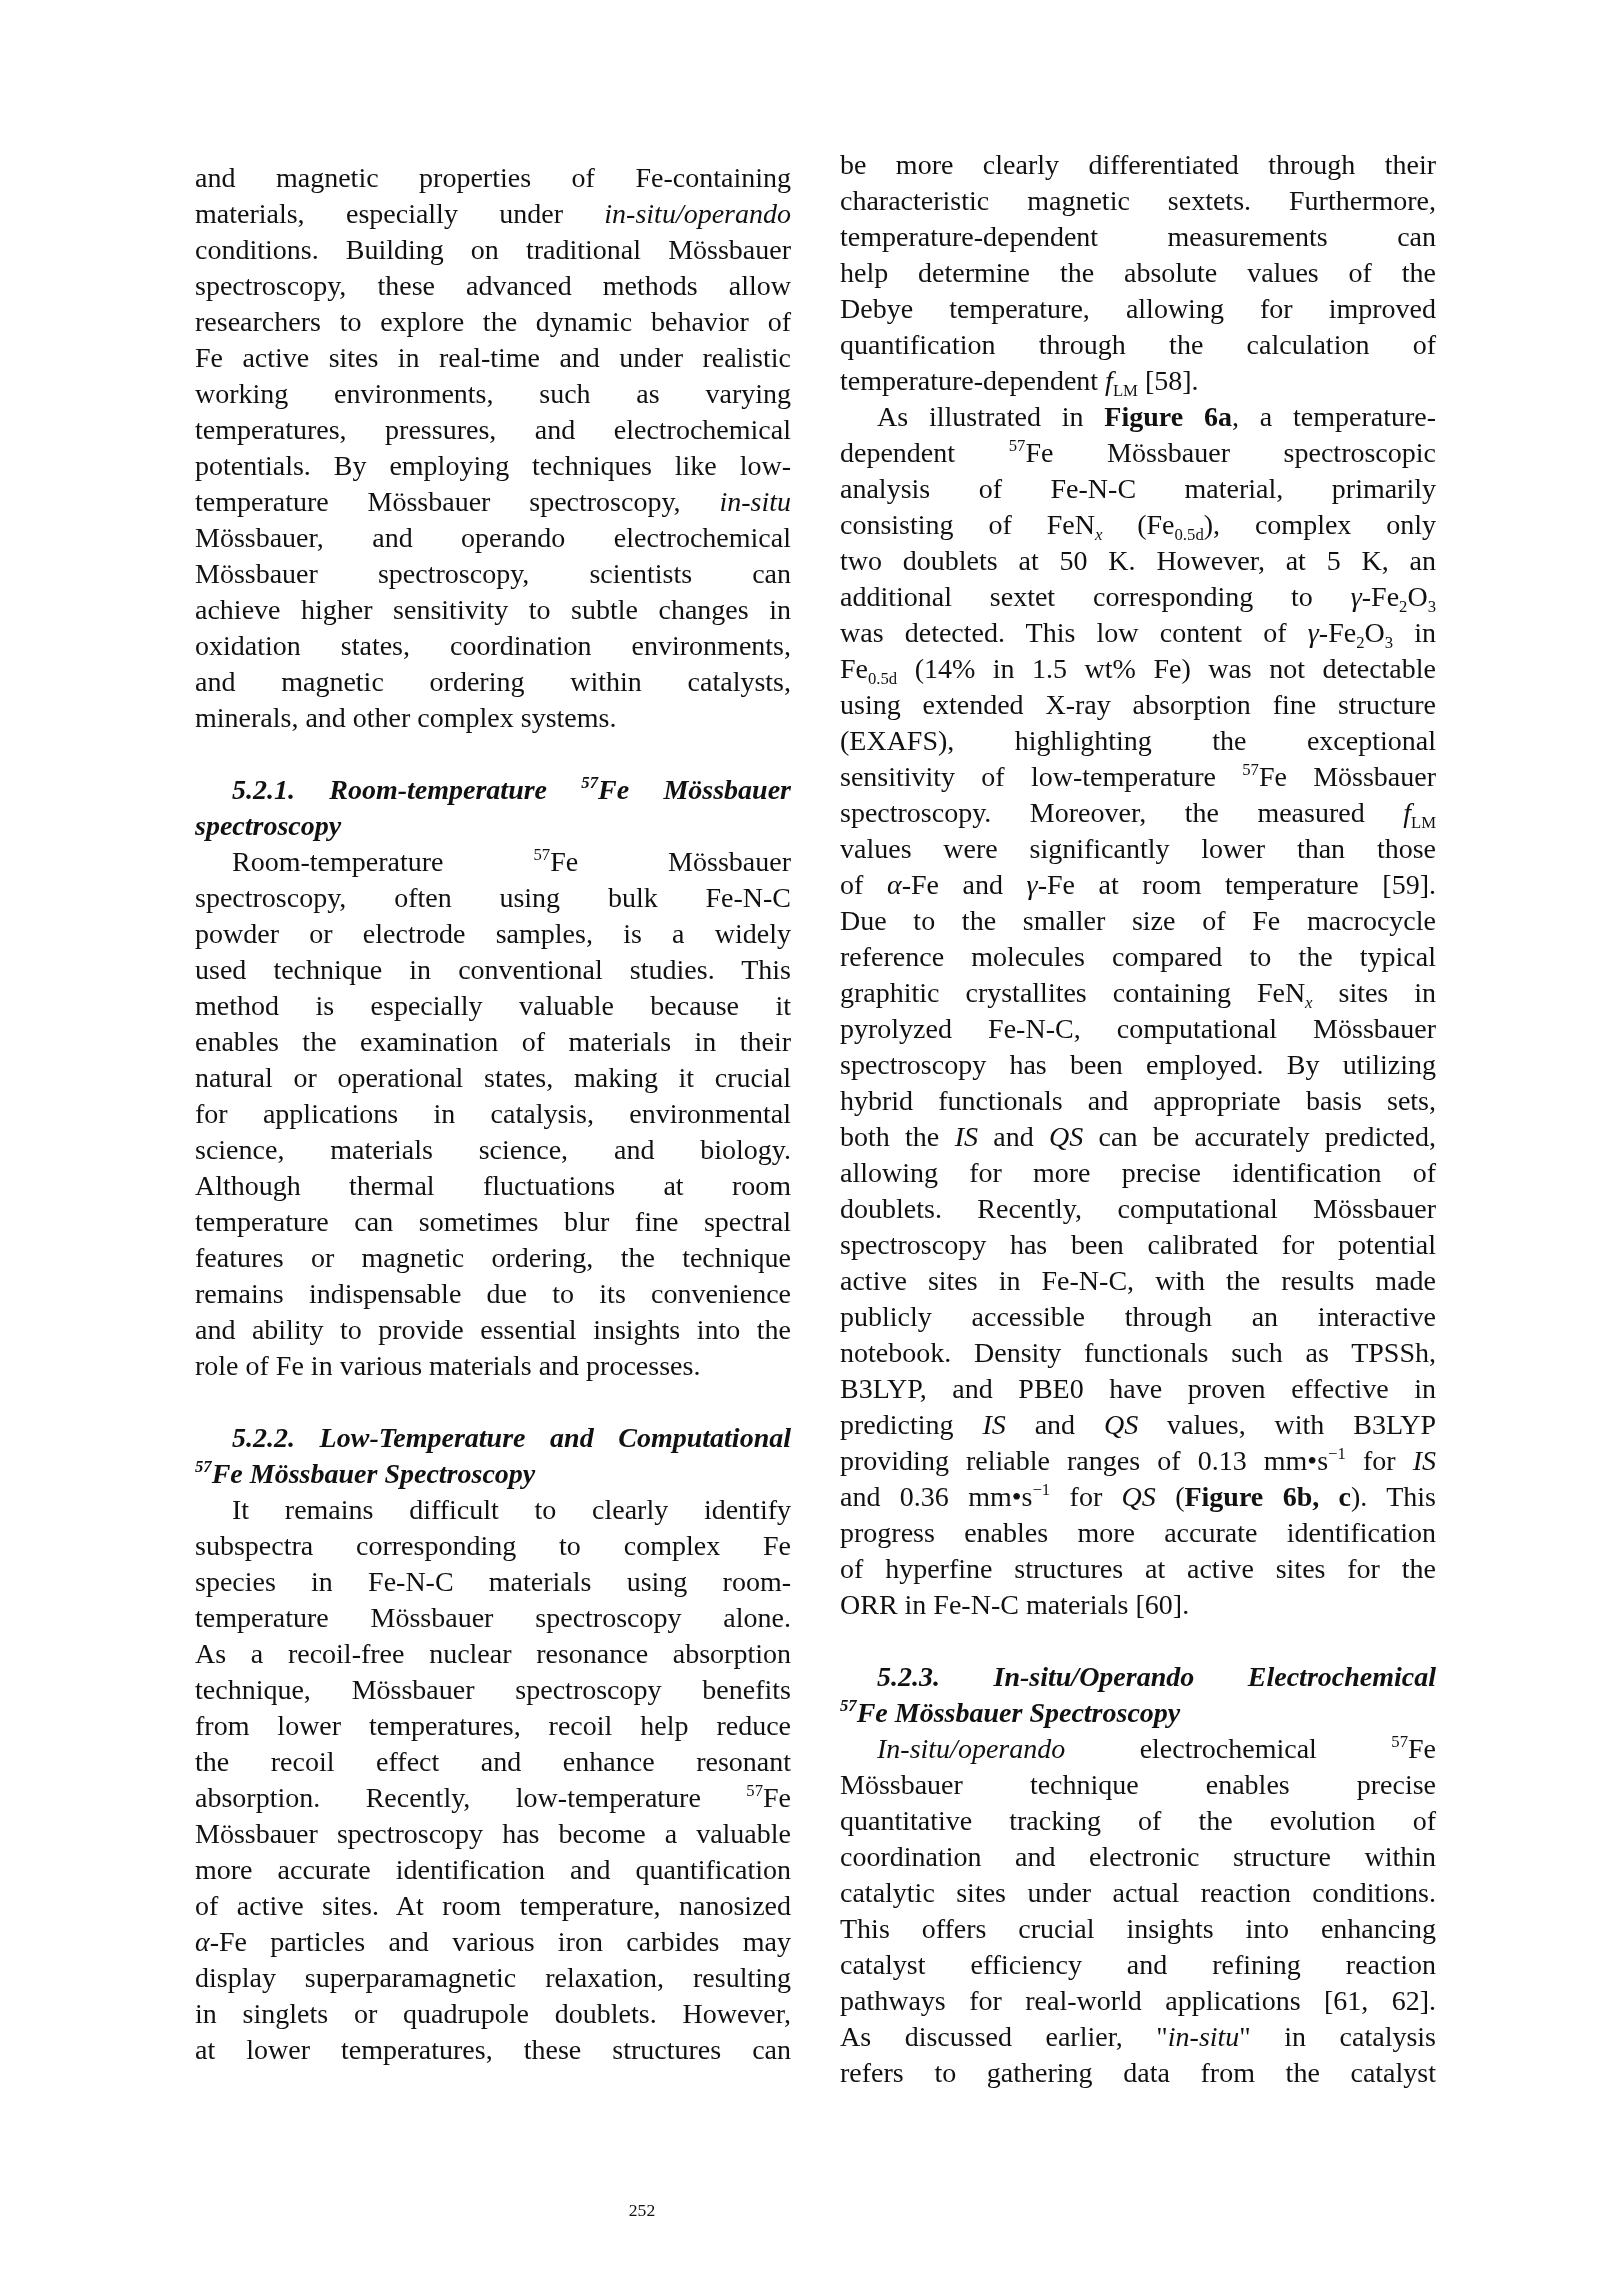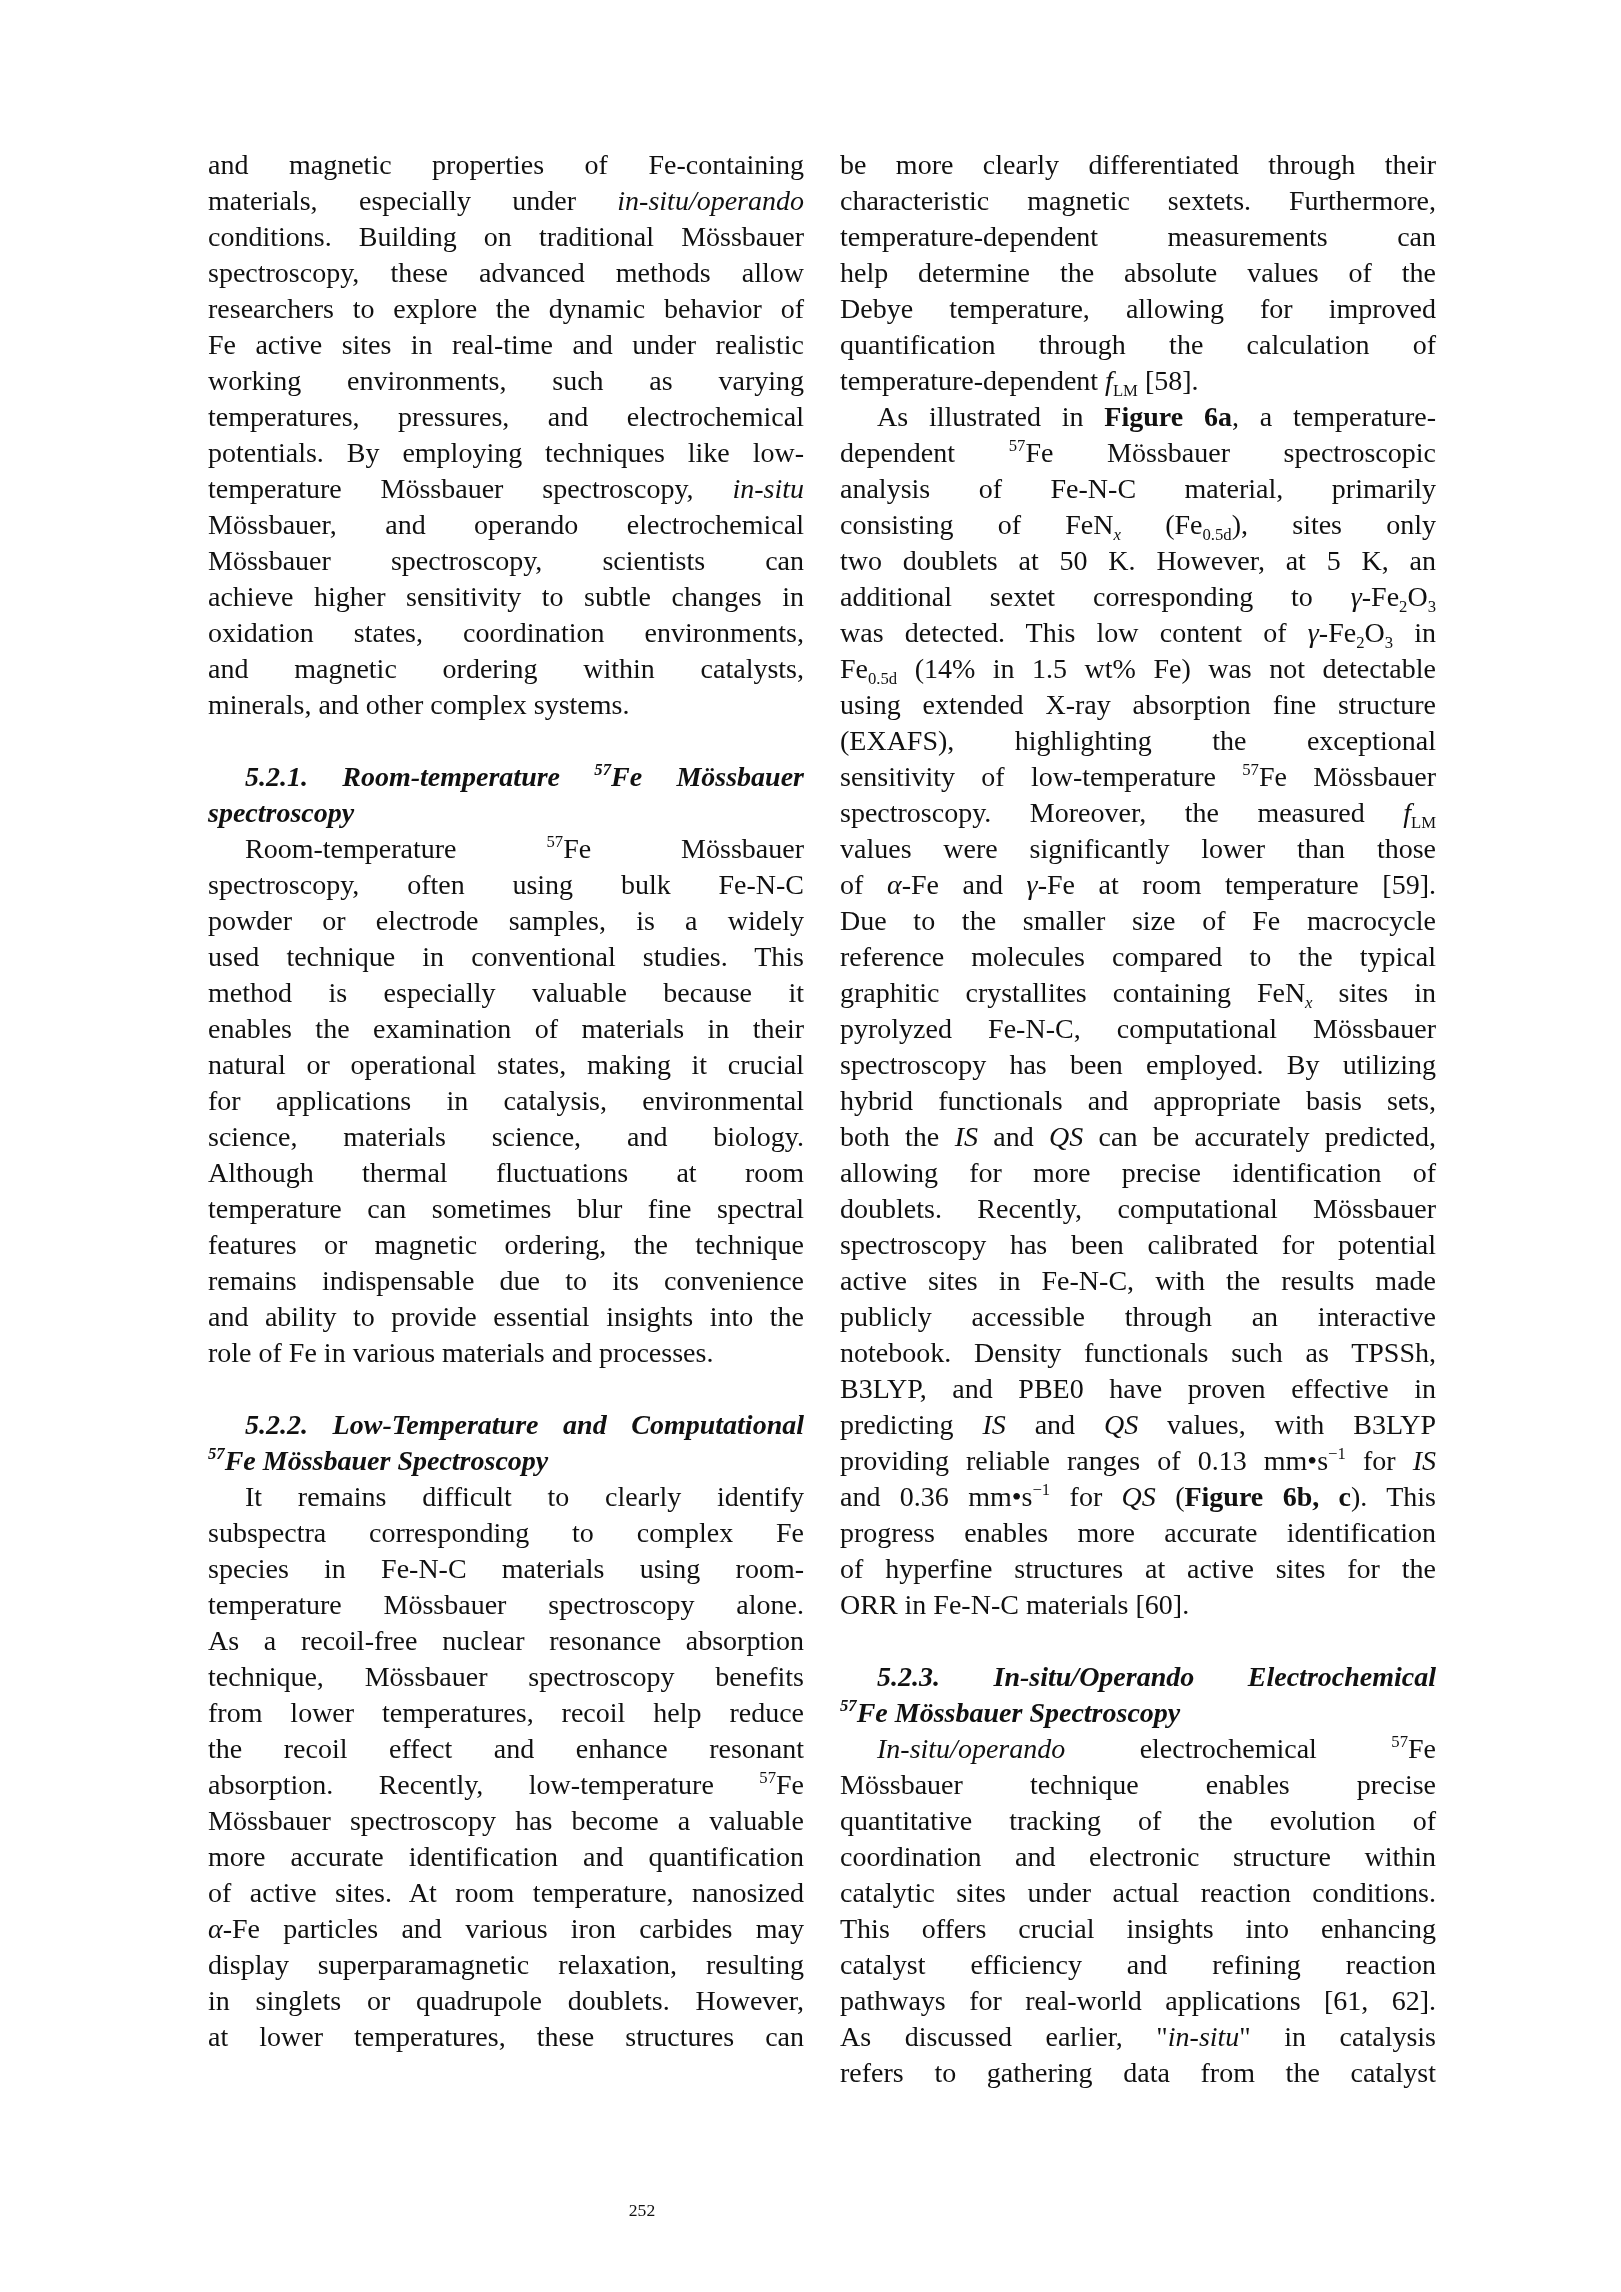--- a/index.html
+++ b/index.html
@@ -1,19 +1,19 @@
 <!DOCTYPE html>
 <html><head>
 <meta charset="utf-8">
 <style>
   html, body { margin: 0; padding: 0; background: #ffffff; }
   body { width: 1621px; height: 2293px; position: relative; overflow: hidden;
          font-family: "Liberation Serif", "DejaVu Serif", serif; color: #111111; }
   .col { position: absolute; top: 147px; width: 596px; }
-  .col-left { left: 208px; }
+  .col-left { left: 195px; margin-top: 13px; }
   .col-right { left: 840px; }
   .line { display: block; height: 36px; line-height: 36px; font-size: 28px;
           text-align: justify; text-align-last: justify; white-space: nowrap; overflow: visible; }
   .line.last { text-align-last: left; }
   .line.indent { text-indent: 37px; }
   .gap { display: block; height: 36px; }
   .heading { font-weight: bold; font-style: italic; }
   i, .it { font-style: italic; }
   b { font-weight: bold; }
   sup { font-size: 16.7px; vertical-align: 0; position: relative; top: -10.8px; line-height: 0; }
@@ -98,21 +98,21 @@
     <span class="line">help determine the absolute values of the</span>
     <span class="line">Debye temperature, allowing for improved</span>
     <span class="line">quantification through the calculation of</span>
     <span class="line last"><span>temperature-dependent </span><i>f</i><sub>LM</sub><span> [58].</span></span>
   </div>
 
   <div>
     <span class="line indent"><span>As illustrated in </span><b>Figure 6a</b><span>, a temperature-</span></span>
     <span class="line"><span>dependent </span><sup>57</sup><span>Fe Mössbauer spectroscopic</span></span>
     <span class="line">analysis of Fe-N-C material, primarily</span>
-    <span class="line"><span>consisting of FeN</span><sub class="it">x</sub><span> (Fe</span><sub>0.5d</sub><span>), sites only</span></span>
+    <span class="line"><span>consisting of FeN</span><sub class="it">x</sub><span> (Fe</span><sub>0.5d</sub><span>), complex only</span></span>
     <span class="line">two doublets at 50 K. However, at 5 K, an</span>
     <span class="line"><span>additional sextet corresponding to </span><i>γ</i><span>-Fe</span><sub>2</sub><span>O</span><sub>3</sub></span>
     <span class="line"><span>was detected. This low content of </span><i>γ</i><span>-Fe</span><sub>2</sub><span>O</span><sub>3</sub><span> in</span></span>
     <span class="line"><span>Fe</span><sub>0.5d</sub><span> (14% in 1.5 wt% Fe) was not detectable</span></span>
     <span class="line">using extended X-ray absorption fine structure</span>
     <span class="line">(EXAFS), highlighting the exceptional</span>
     <span class="line"><span>sensitivity of low-temperature </span><sup>57</sup><span>Fe Mössbauer</span></span>
     <span class="line"><span>spectroscopy. Moreover, the measured </span><i>f</i><sub>LM</sub></span>
     <span class="line">values were significantly lower than those</span>
     <span class="line"><span>of </span><i>α</i><span>-Fe and </span><i>γ</i><span>-Fe at room temperature [59].</span></span>

